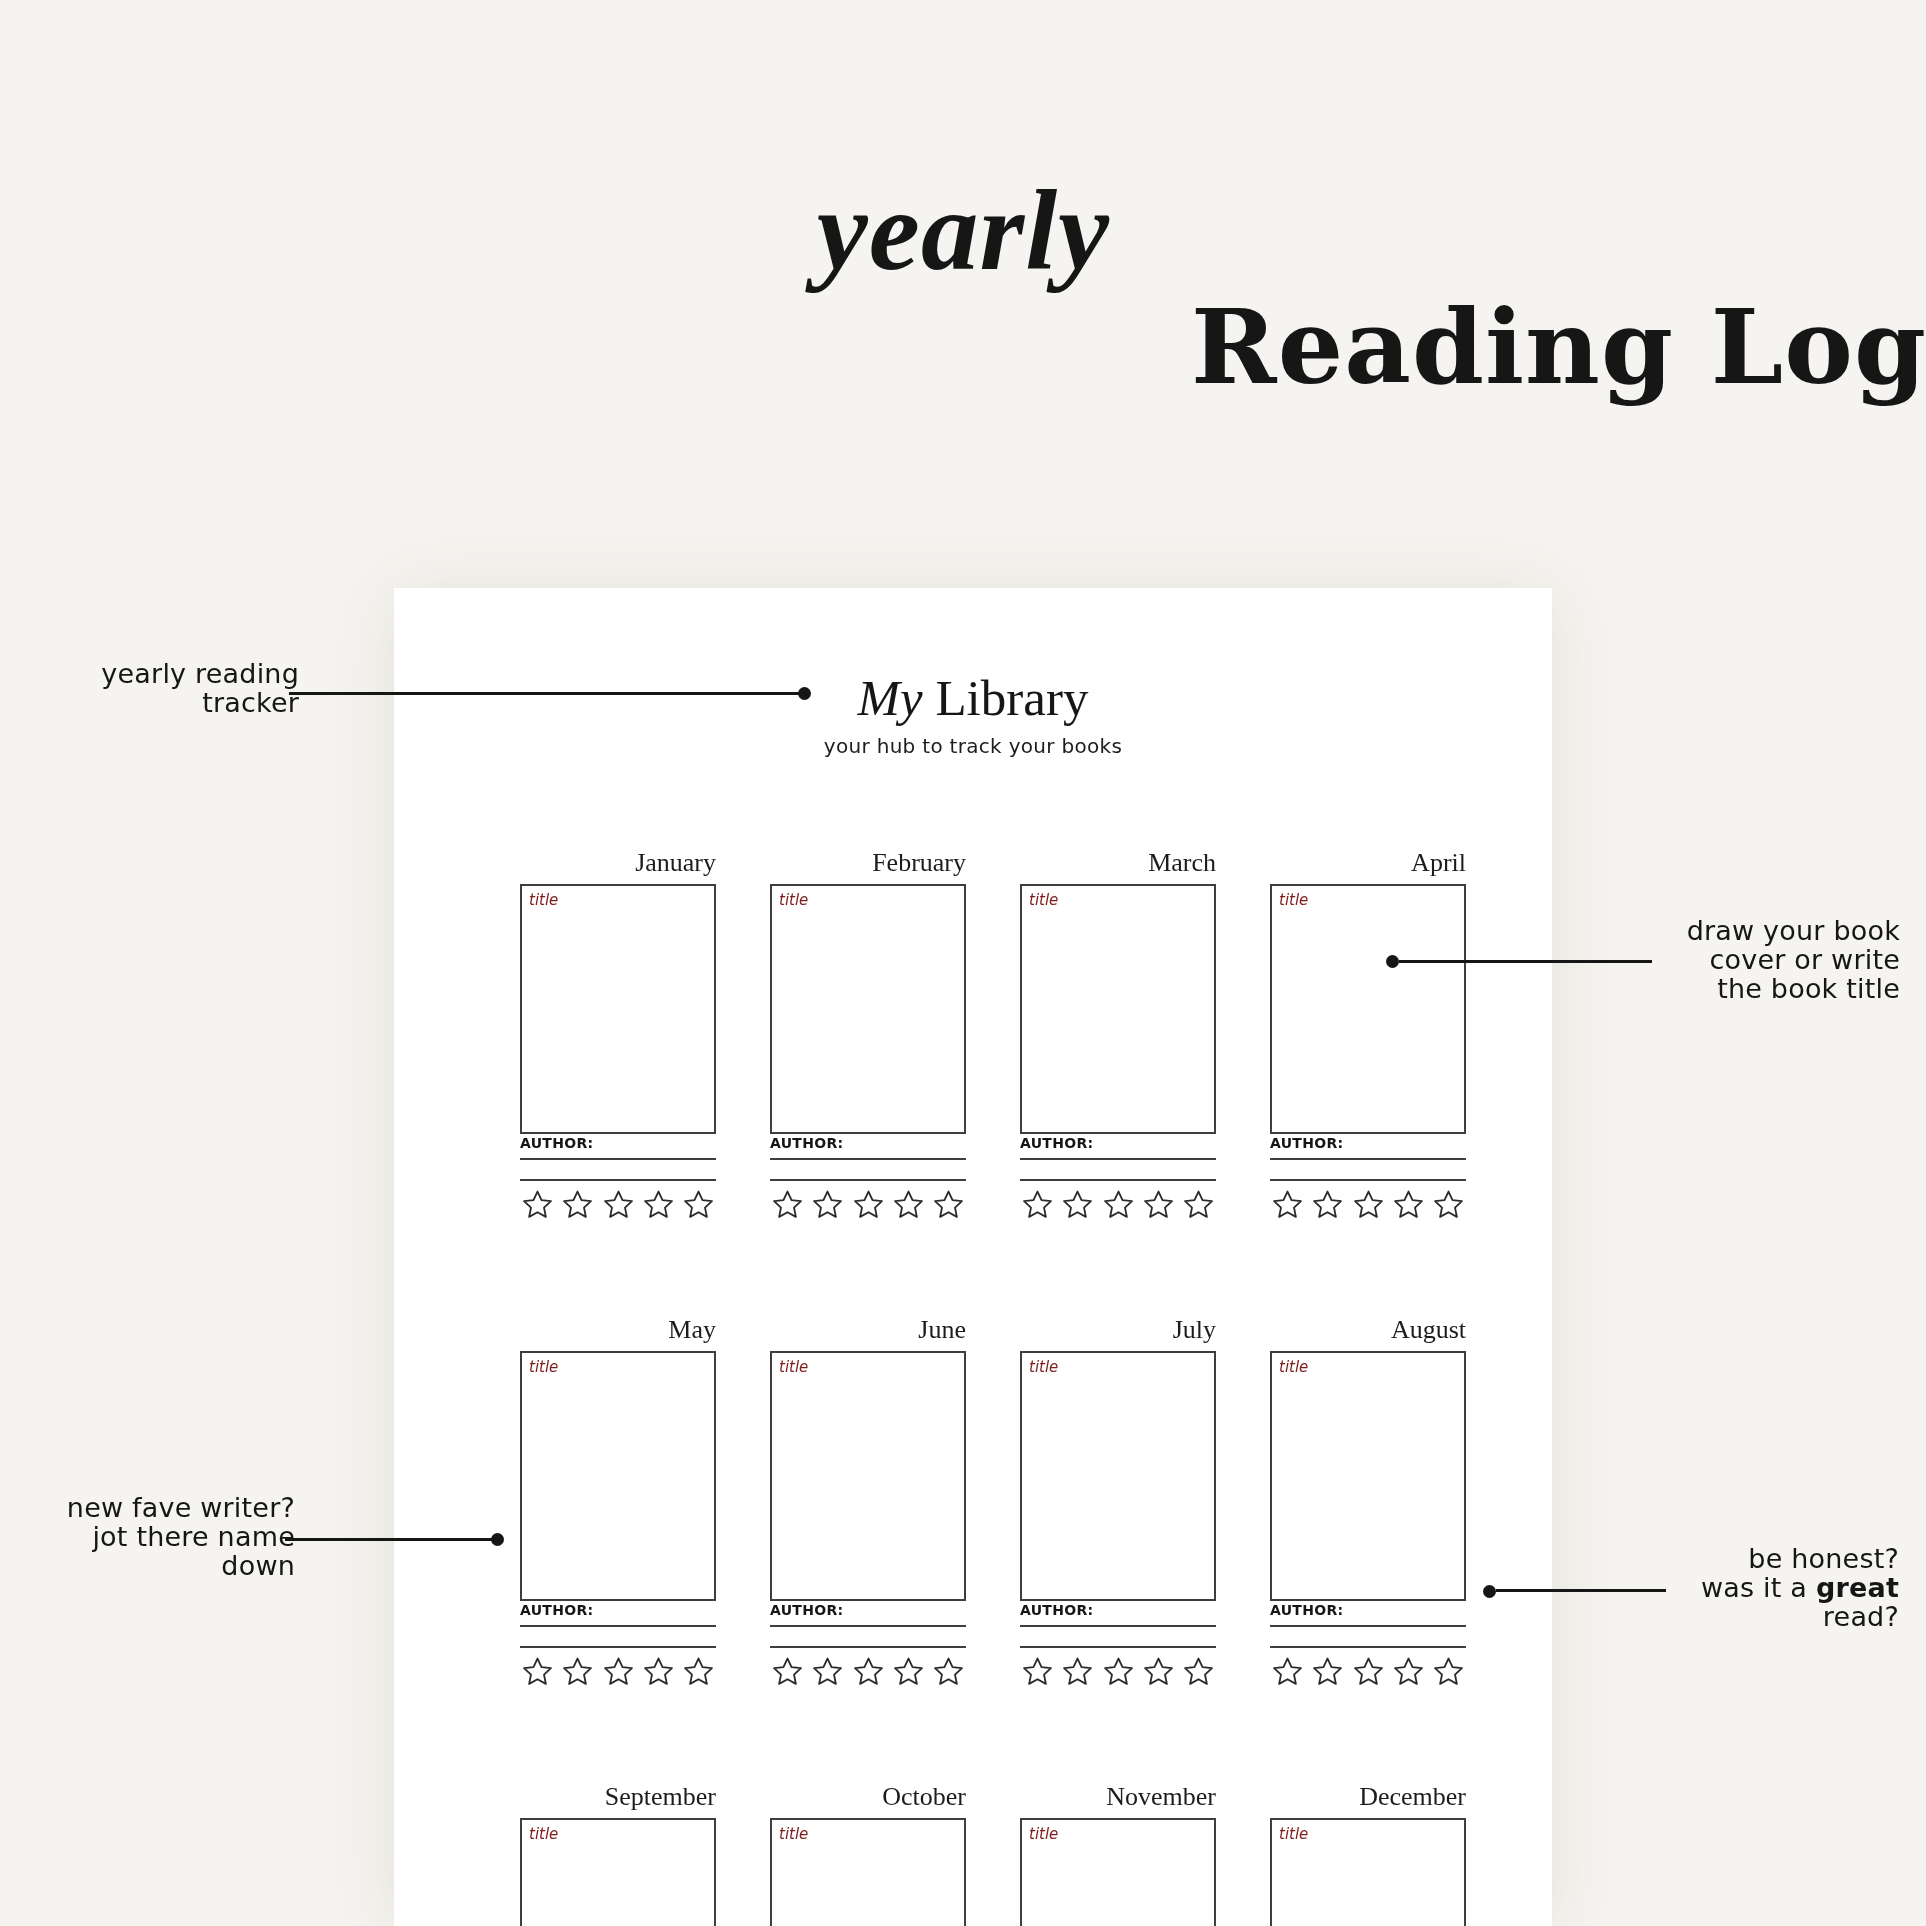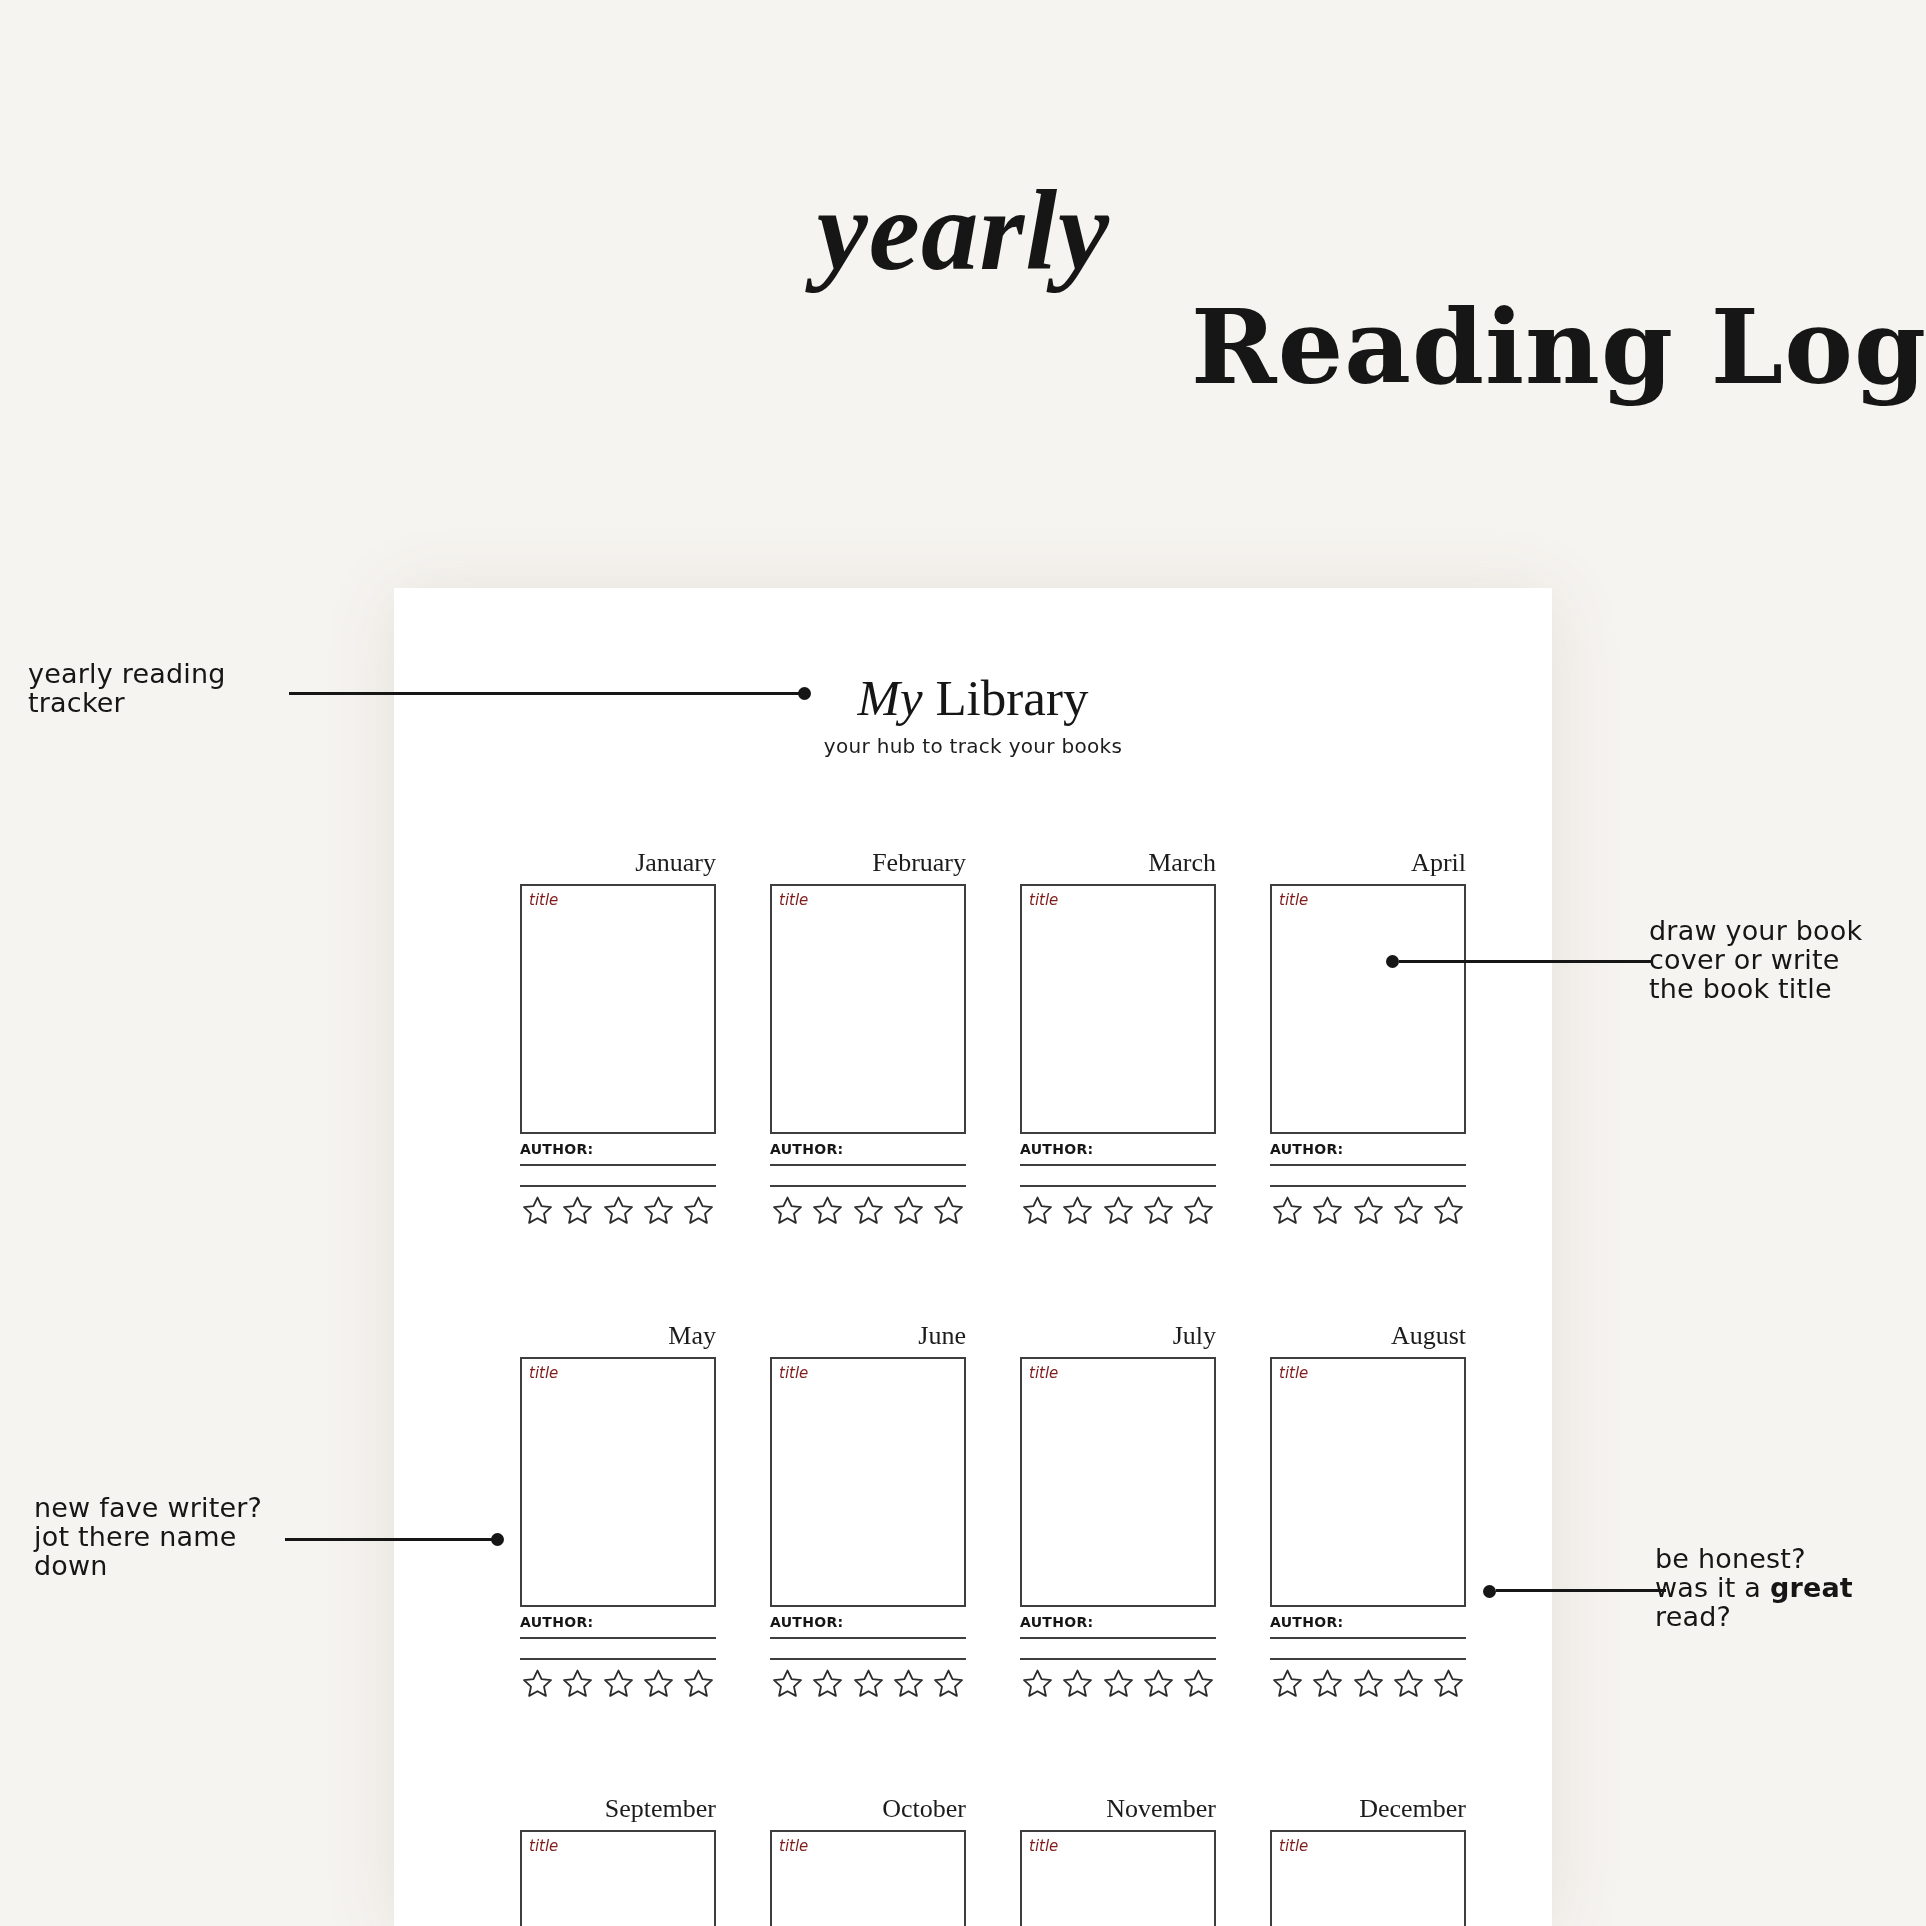--- a/index.html
+++ b/index.html
@@ -49,31 +49,31 @@
     font-family:"Liberation Serif",serif;font-size:26px;color:#1c1c1c;margin-top:40px;
   }
   .cover-box{
     height:250px;border:2px solid var(--border);background:#fff;
     padding:5px 7px;
   }
   .cover-title-label{
     font-family:"DejaVu Sans",sans-serif;font-style:italic;font-size:15px;color:#7f1d1d;
   }
   .author-row{
-    margin-top:6px;border-bottom:2px solid var(--border);
+    border-bottom:2px solid var(--border);
     font-family:"DejaVu Sans",sans-serif;font-weight:700;font-size:14px;
     letter-spacing:0.3px;line-height:18px;height:26px;
   }
   .rating-divider{margin-top:19px;border-top:2px solid var(--border);height:2px;}
   .star-row{margin-top:6px;display:flex;justify-content:space-between;align-items:center;height:36px;}
   .star-row svg{display:block;}
 
   
   .annotation{
-    position:absolute;text-align:left;
+    position:absolute;text-align:right;
     font-family:"DejaVu Sans",sans-serif;font-weight:500;
     font-size:27px;line-height:29px;letter-spacing:0.2px;
     white-space:pre-line;color:var(--ink);
   }
   .annotation b{font-weight:700;}
   .callout-line{position:absolute;height:3px;background:var(--ink);}
   .callout-dot{position:absolute;width:13px;height:13px;border-radius:50%;background:var(--ink);}
 
   #a1-text{left:28px;top:659px;width:271px;}
   #a1-line{left:289px;top:692px;width:511px;}

